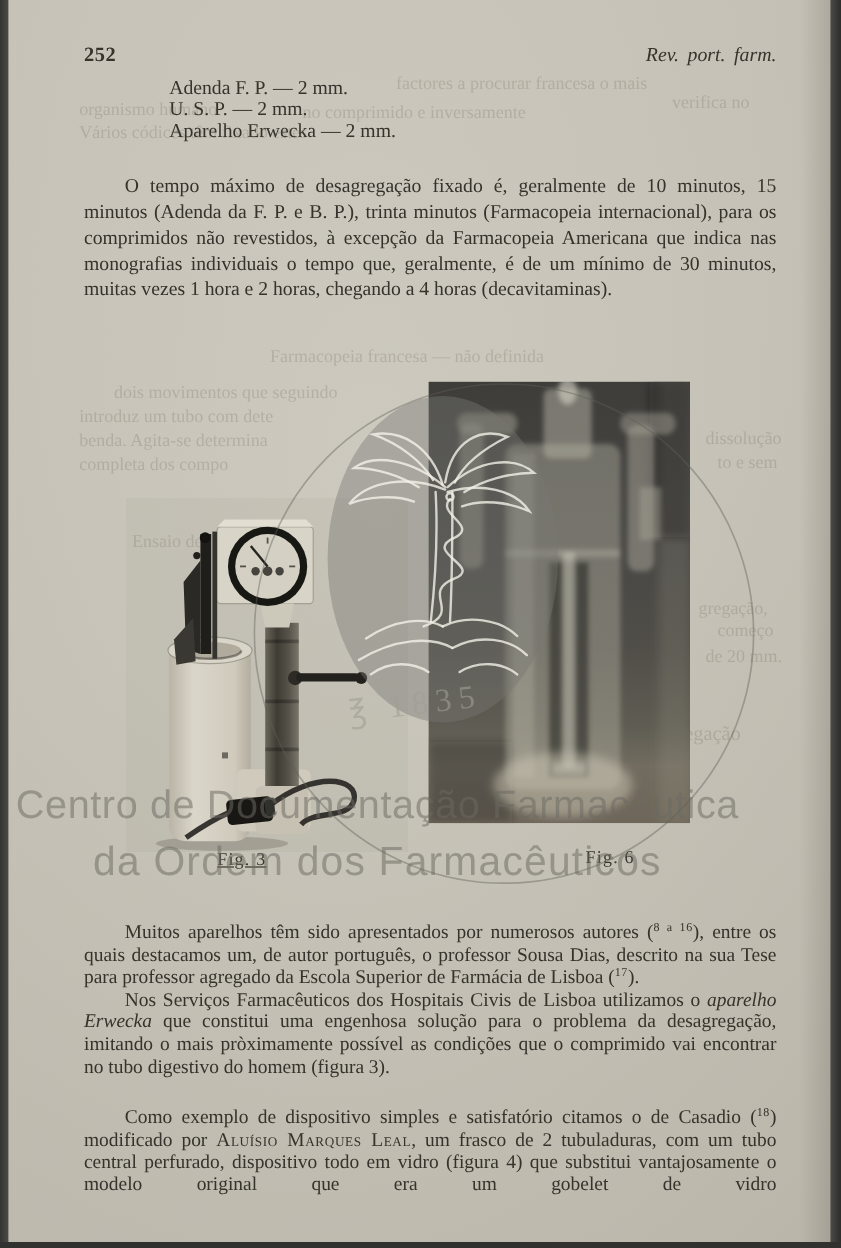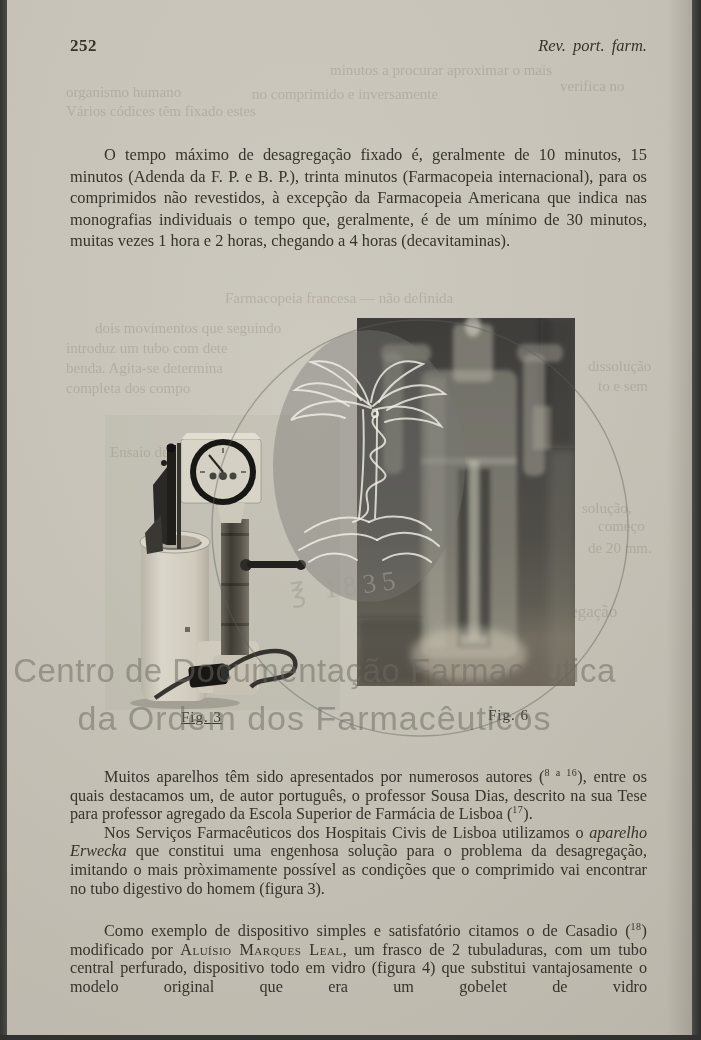--- a/index.html
+++ b/index.html
@@ -46,44 +46,49 @@
     filter:blur(0.4px); white-space:nowrap;}
 </style>
 </head>
 <body>
 
 <div class="page">
 
   <div class="rshade"></div>
 
   <div class="bleed">
-    <span style="left:330px;top:62px">minutos a procurar aproximar o mais</span>
+    <span style="left:330px;top:62px">factores a procurar francesa o mais</span>
     <span style="left:560px;top:78px">verifica no</span>
     <span style="left:66px;top:84px">organismo humano</span>
     <span style="left:252px;top:86px">no comprimido e inversamente</span>
     <span style="left:66px;top:103px">Vários códices têm fixado estes</span>
     <span style="left:225px;top:290px">Farmacopeia francesa — não definida</span>
     <span style="left:95px;top:320px">dois movimentos que seguindo</span>
     <span style="left:66px;top:340px">introduz um tubo com dete</span>
     <span style="left:66px;top:360px">benda. Agita-se determina</span>
     <span style="left:66px;top:380px">completa dos compo</span>
     <span style="left:588px;top:358px">dissolução</span>
     <span style="left:598px;top:378px">to e sem</span>
     <span style="left:110px;top:444px">Ensaio de</span>
-    <span style="left:582px;top:500px">solução,</span>
+    <span style="left:582px;top:500px">gregação,</span>
     <span style="left:598px;top:518px">começo</span>
     <span style="left:588px;top:540px">de 20 mm.</span>
     <span style="left:556px;top:602px;font-size:17px">gregação</span>
   </div>
 
   <div class="header">
     <span class="pagenum">252</span>
     <span class="journal">Rev. port. farm.</span>
   </div>
 
+  <div class="adenda">
+    <div>Adenda F. P. — 2 mm.</div>
+    <div>U. S. P. — 2 mm.</div>
+    <div>Aparelho Erwecka — 2 mm.</div>
+  </div>
 
   <div class="textblock top">
     <p class="para"><span>O tempo máximo de desagregação fixado é, geralmente de 10 minutos, 15 minutos (Adenda da F. P. e B. P.), trinta minutos (Farmacopeia internacional), para os comprimidos não revestidos, à excepção da Farmacopeia Americana que indica nas monografias individuais o tempo que, geralmente, é de um mínimo de 30 minutos, muitas vezes 1 hora e 2 horas, chegando a 4 horas (decavitaminas).</span></p>
   </div>
 
   <div class="figure-area">
 
     <svg class="fig3" width="235" height="295" viewBox="0 0 235 295">
       <defs>
         <linearGradient id="colG" x1="0" y1="0" x2="1" y2="0">

